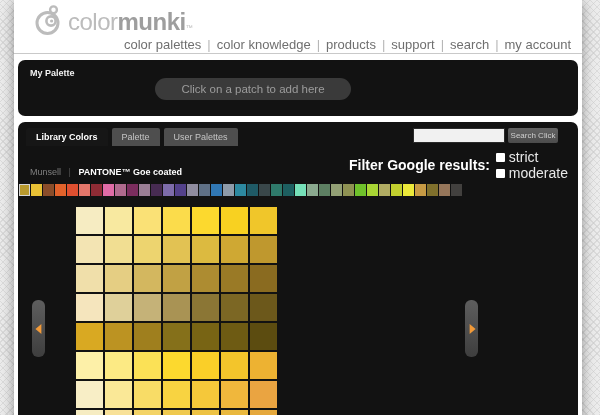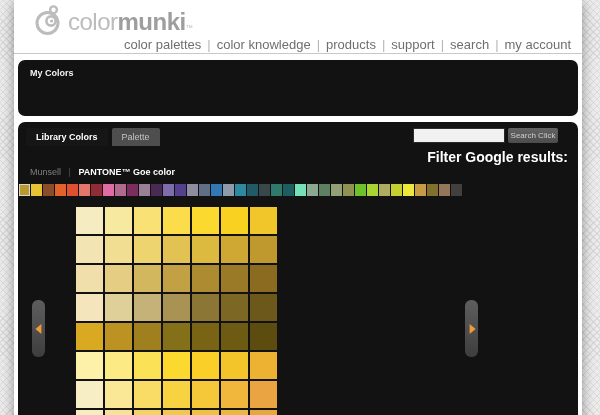--- a/index.html
+++ b/index.html
@@ -111,40 +111,52 @@
             <circle cx="19.5" cy="4.8" r="3.4" fill="none" stroke="#bcbcbc" stroke-width="2.4"></circle>
           </svg>
         </span>
         <span class="logo-text"><span>color</span><b>munki</b></span>
         <span class="logo-tm">™</span>
       </div>
       <div class="main-nav"><span class="item">color palettes</span><span class="sep">|</span><span class="item">color knowledge</span><span class="sep">|</span><span class="item">products</span><span class="sep">|</span><span class="item">support</span><span class="sep">|</span><span class="item">search</span><span class="sep">|</span><span class="item">my account</span></div>
     </div>
 
     <div class="panel panel-palette">
-      <div class="my-palette-title">My Colors</div>
+      <div class="my-palette-title">My Palette</div>
+      <button class="add-pill">Click on a patch to add here</button>
     </div>
 
     <div class="panel panel-library">
       <div class="tabs-row">
           <div class="tab active">Library Colors</div>
           <div class="tab">Palette</div>
+          <div class="tab">User Palettes</div>
         </div>
 
       <input class="search-input" type="text" value="" style="">
       <button class="search-btn">Search Click</button>
 
       <div class="filter-row">
         <span>Filter Google results:</span>
+        <span id="filter-options">
+            <span class="filter-option">
+              <span class="checkbox"></span>
+              <span>strict</span>
+            </span>
+            <span class="filter-option">
+              <span class="checkbox"></span>
+              <span>moderate</span>
+            </span>
+          </span>
       </div>
 
       <div class="breadcrumb">
         <span class="parent">Munsell</span>
         <span class="sep">|</span>
-        <span class="current">PANTONE™ Goe color</span>
+        <span class="current">PANTONE™ Goe coated</span>
       </div>
 
       <div class="family-strip">
           <span class="family-swatch selected" style="background: rgb(185, 154, 46);"></span>
           <span class="family-swatch" style="background: rgb(232, 193, 53);"></span>
           <span class="family-swatch" style="background: rgb(138, 77, 42);"></span>
           <span class="family-swatch" style="background: rgb(226, 98, 43);"></span>
           <span class="family-swatch" style="background: rgb(223, 79, 48);"></span>
           <span class="family-swatch" style="background: rgb(228, 119, 107);"></span>
           <span class="family-swatch" style="background: rgb(143, 44, 53);"></span>

